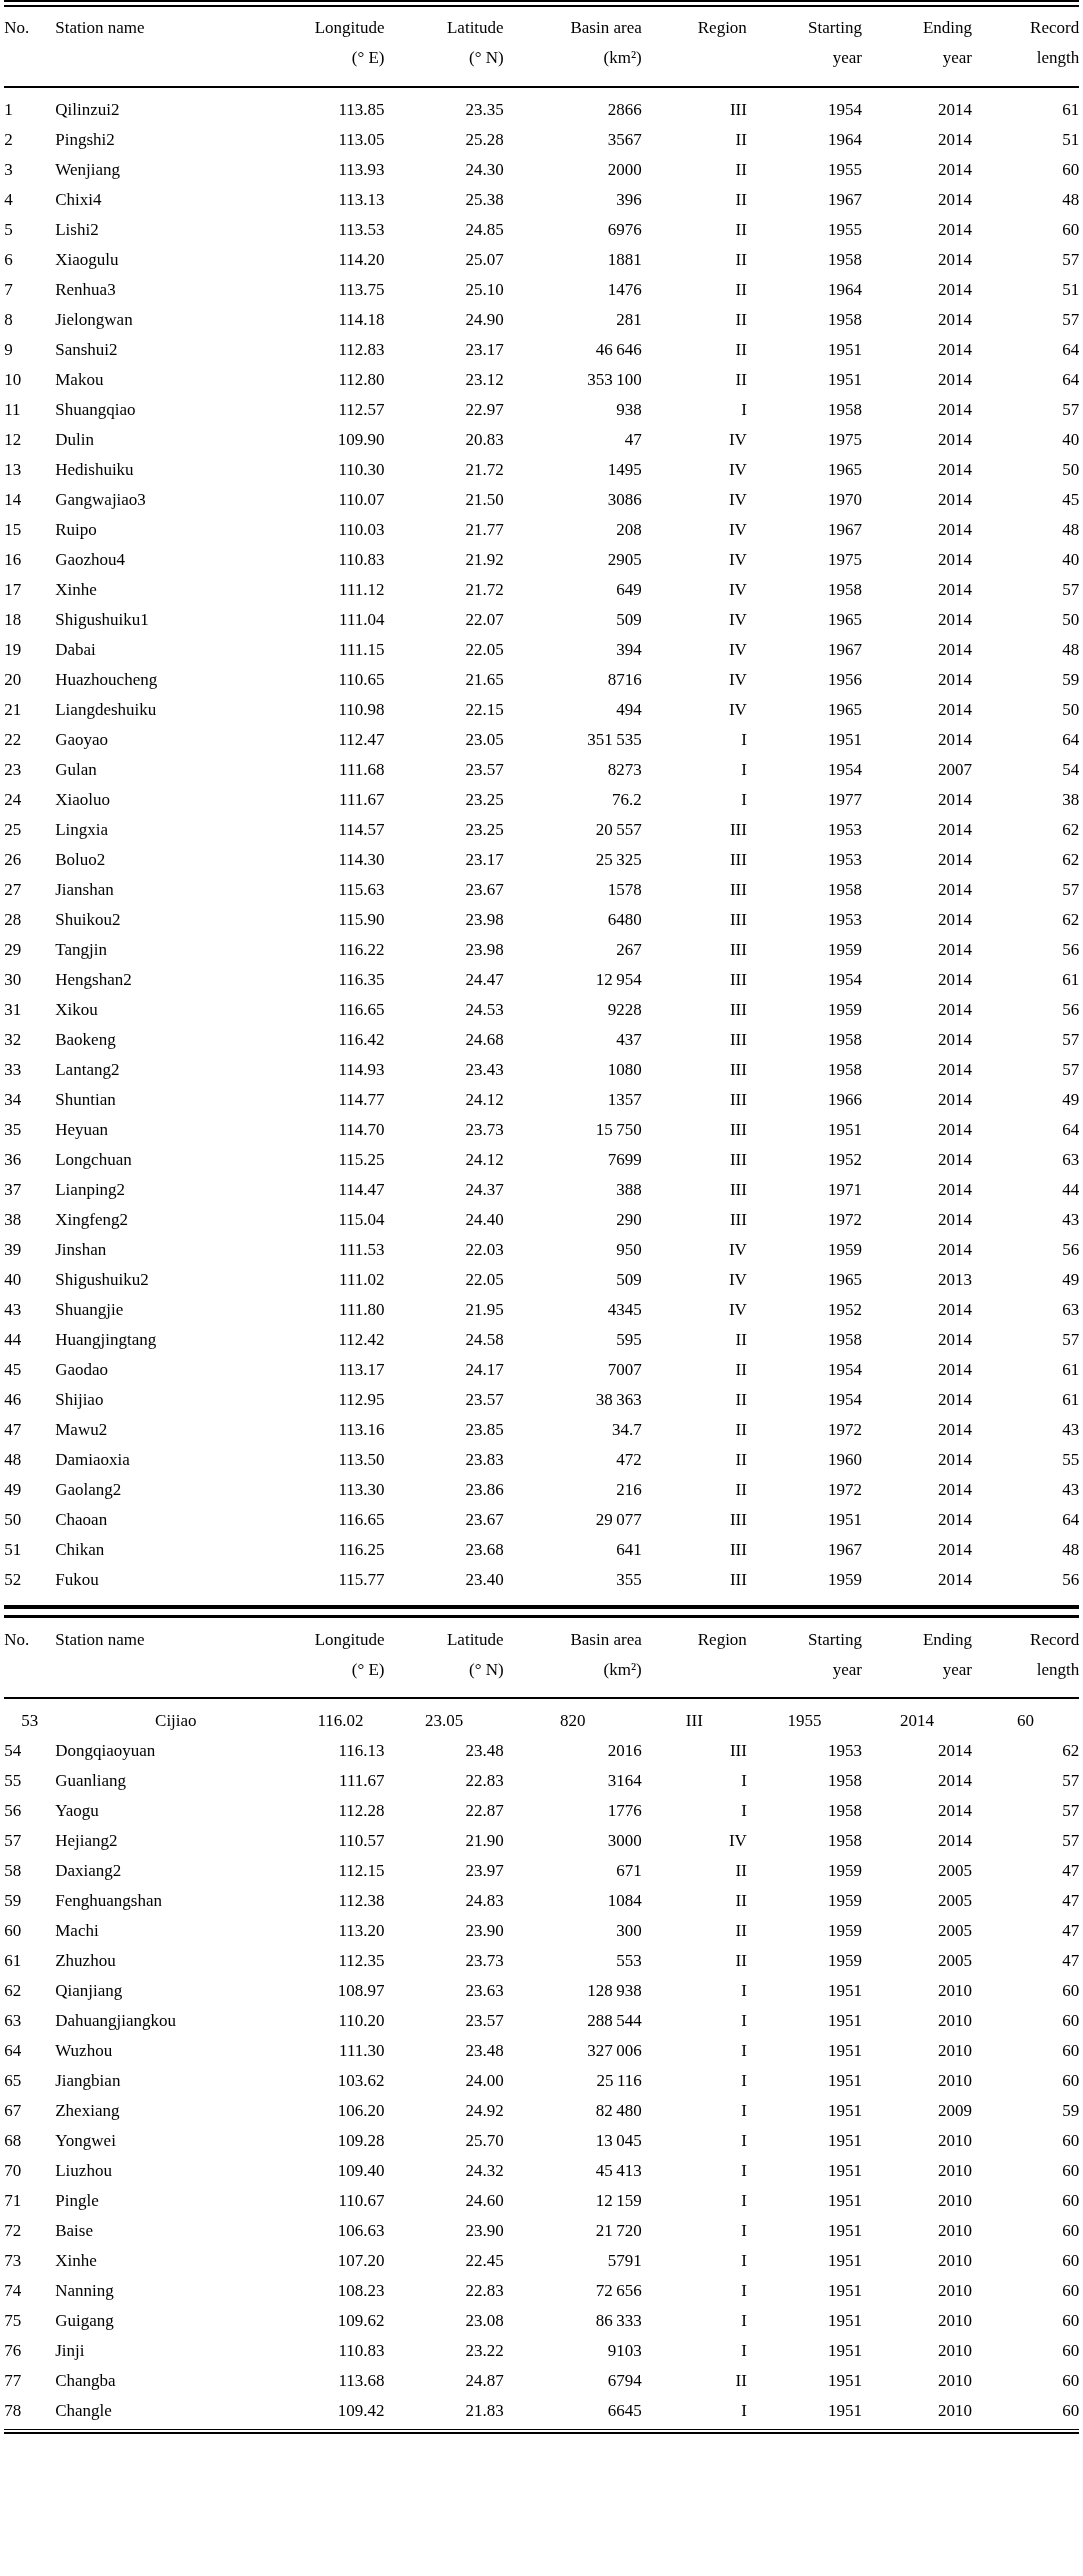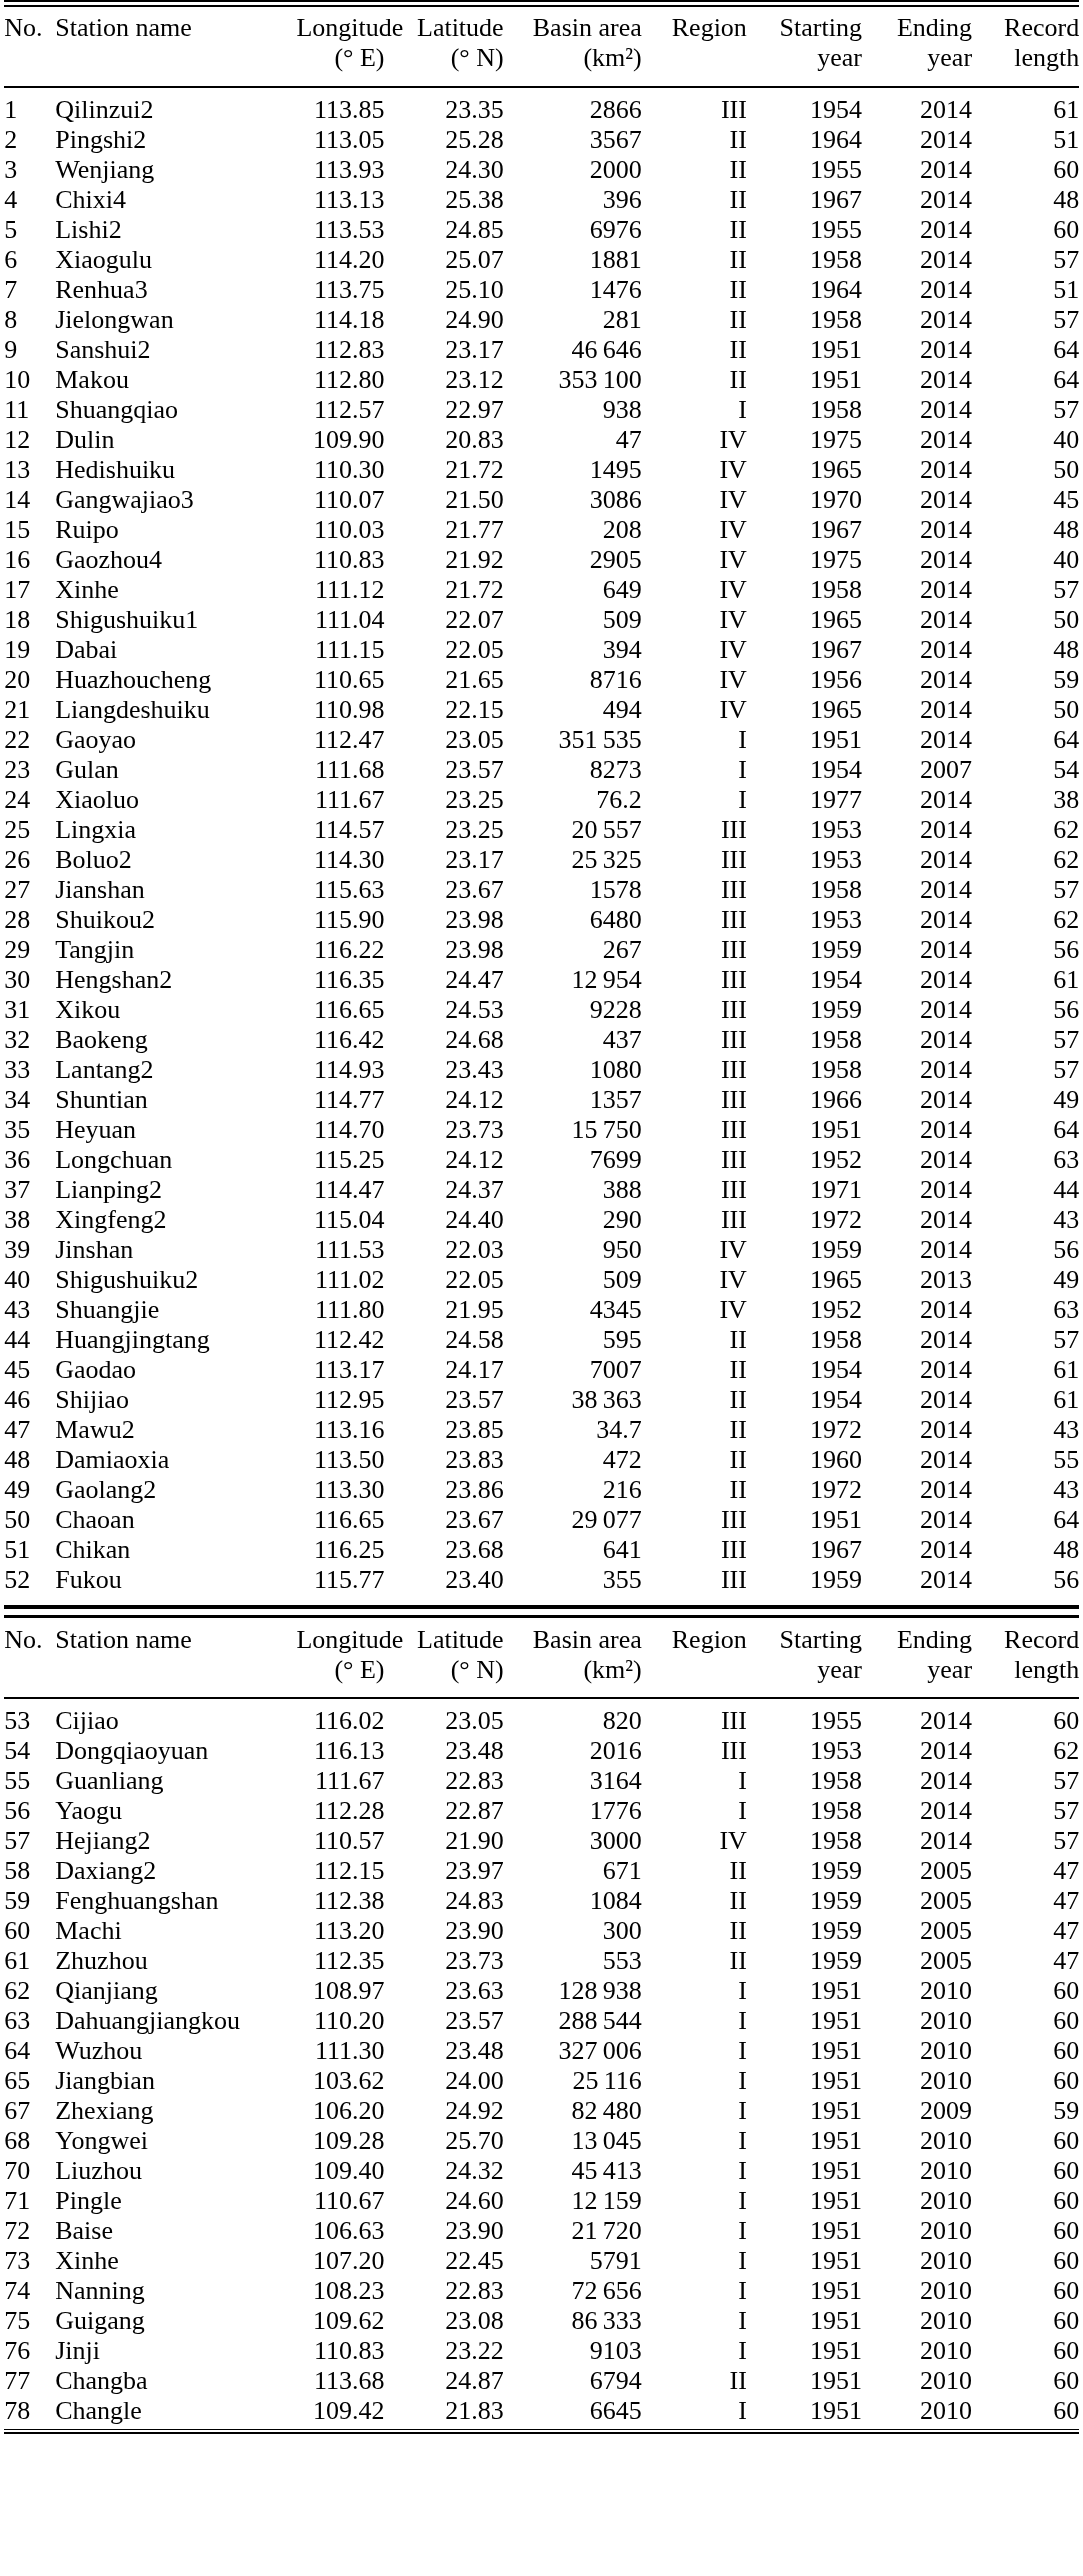--- a/index.html
+++ b/index.html
@@ -3,21 +3,21 @@
 <meta charset="utf-8">
 <style>
   html,body{margin:0;padding:0;background:#ffffff;}
   .sheet{
     position:relative;
     width:1083px;
     height:2576px;
     background:#ffffff;
     color:#000000;
     font-family:"Liberation Serif","DejaVu Serif",serif;
-    font-size:26px;
+    font-size:17px;
     overflow:hidden;
   }
   
   .rule-double{margin-left:4.2px;width:1075px;}
   .rule-double .rl{height:2.1px;background:#000;}
   .rule-double .rg{height:2.6px;}
   .rule-double.tight .rl{height:1.6px;}
   .rule-double.tight .rg{height:2.1px;}
   .rule-heavy{margin-left:4.2px;width:1075px;height:3.1px;background:#000;}
   .between{height:6.8px;}
@@ -34,21 +34,21 @@
     font-weight:normal;
     white-space:nowrap;
     padding:0;
     vertical-align:middle;
   }
   .t1 .tbl th,.t1 .tbl td{height:30px;line-height:30px;}
   .t2 .tbl th,.t2 .tbl td{height:30px;line-height:30px;}
   .tbl tr.h1 th{padding-top:6.3px;}
   .tbl tr.h2 th{padding-bottom:12.6px;border-bottom:2.1px solid #000;}
   .t1 .tbl tbody tr:first-child td{padding-top:7.3px;}
-  .t2 .tbl tbody tr:first-child td{padding-top:6.3px;}
+  .t2 .tbl tbody tr:first-child td{padding-top:6.3px;text-align:center;}
 
   .c1{text-align:left;padding-left:12.6px;}
   .c2{text-align:left;padding-left:17px;}
   .c3,.c4,.c5,.c6,.c7,.c8{text-align:right;}
   .c9{text-align:right;padding-right:4.7px;}
 </style>
 </head>
 <body>
 
 <div class="sheet">

